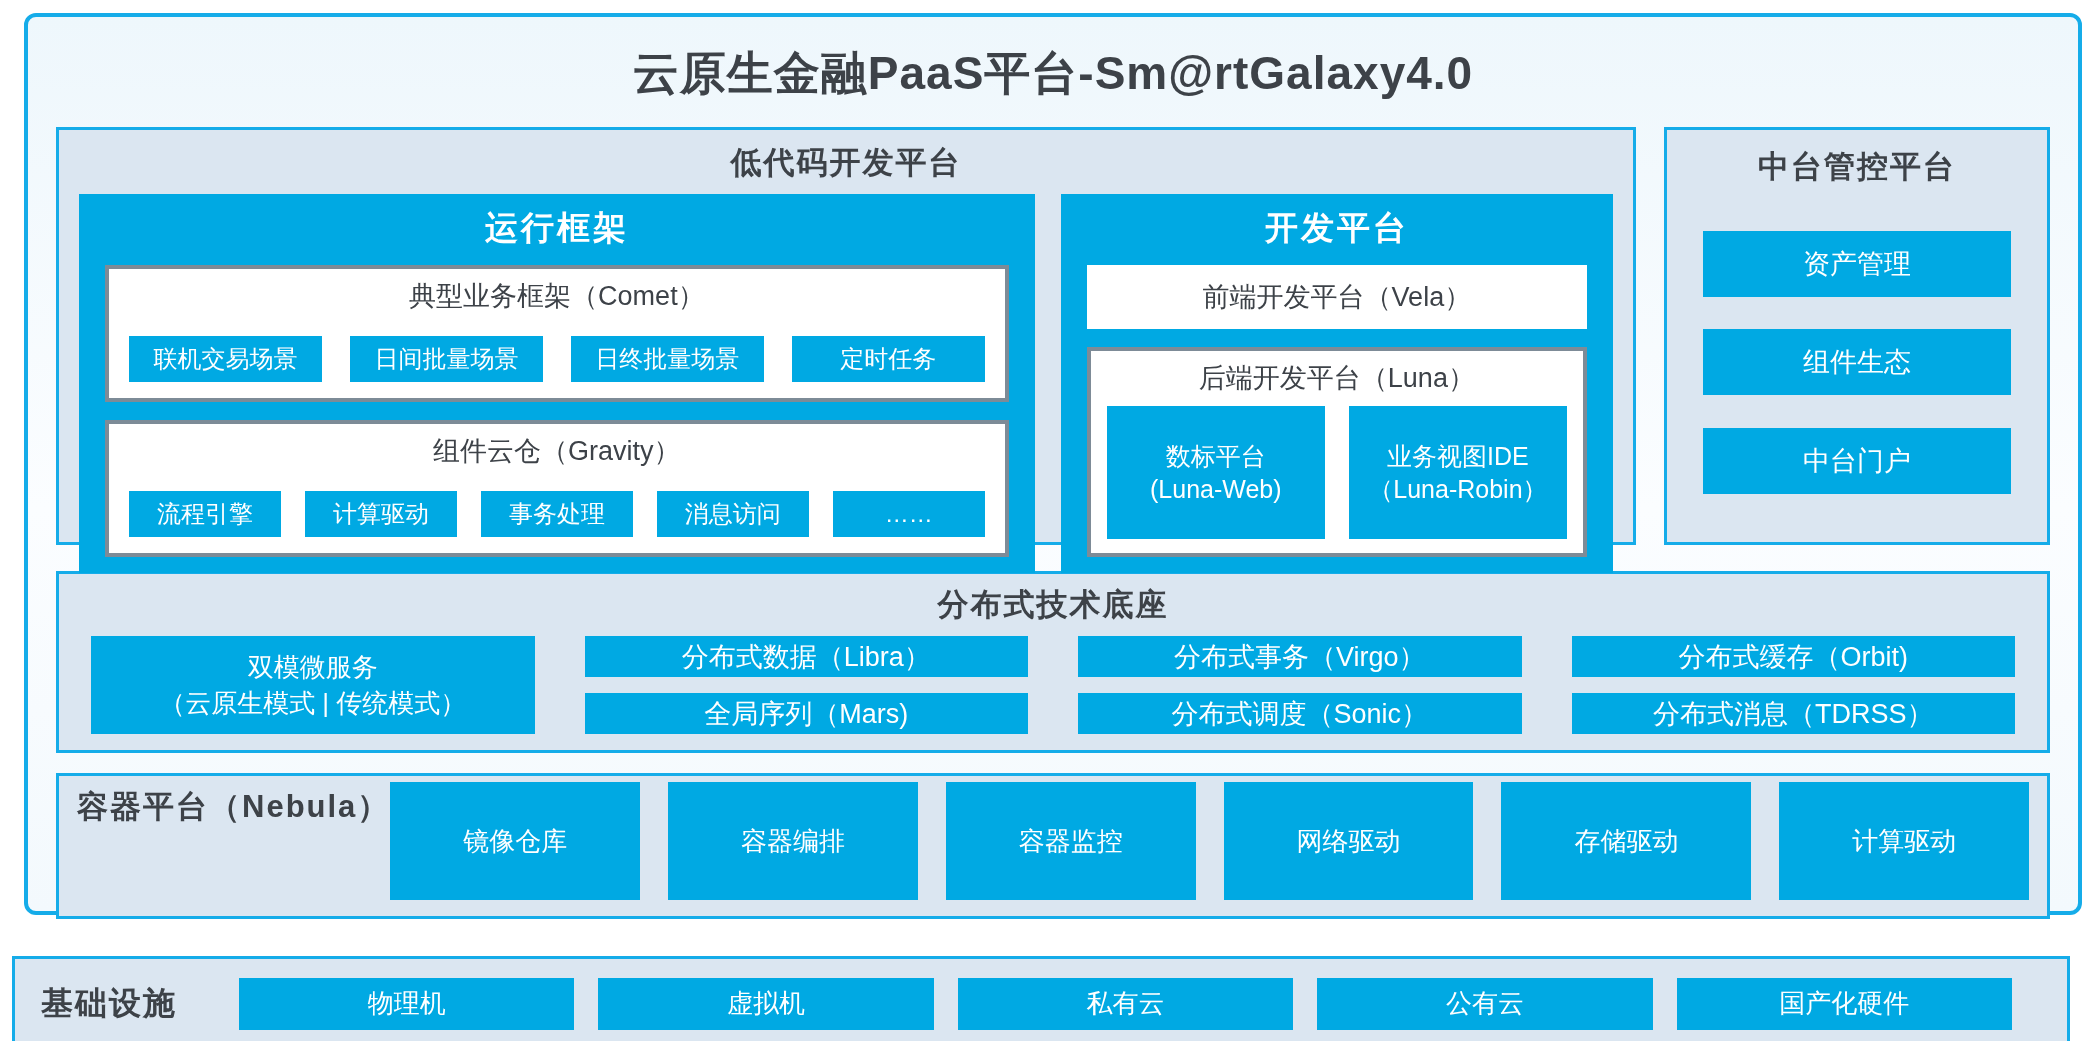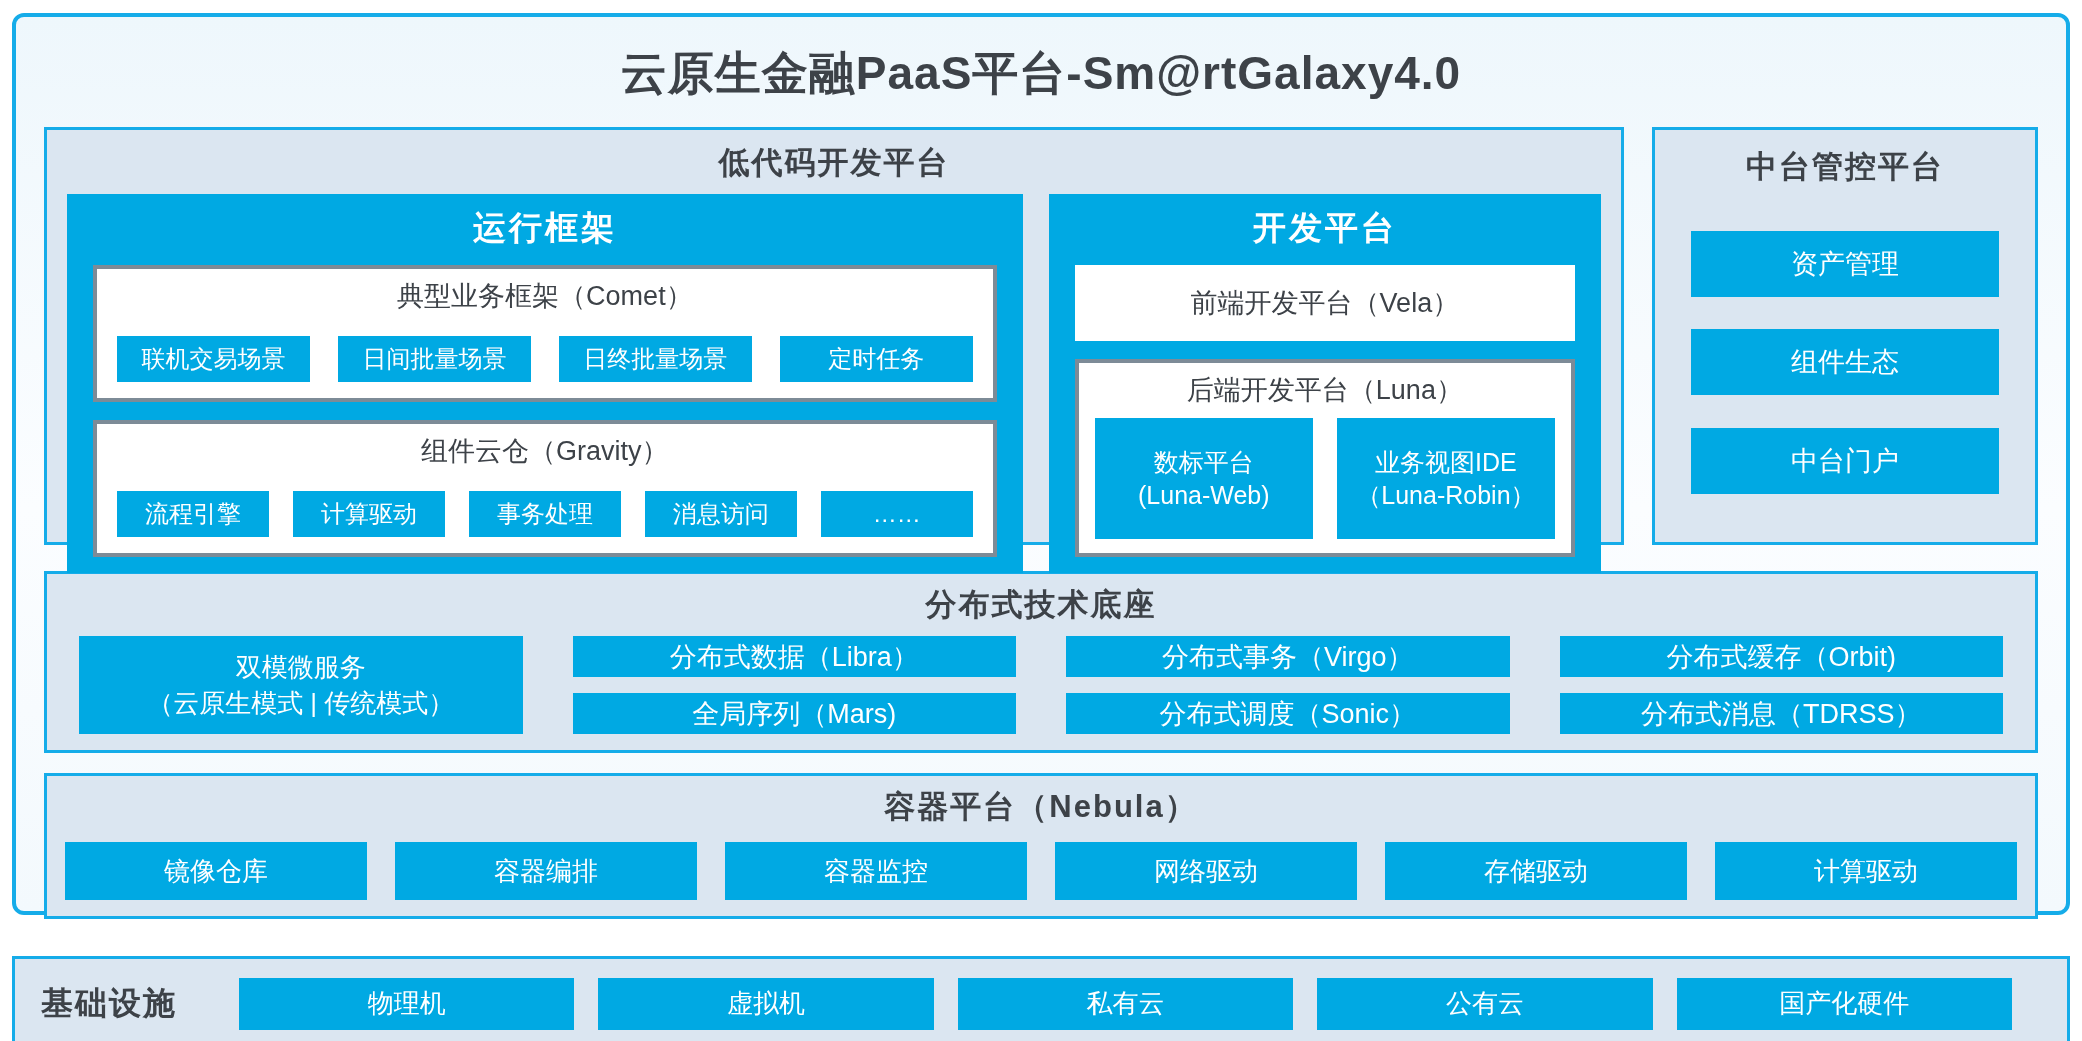--- a/index.html
+++ b/index.html
@@ -1,21 +1,21 @@
 <!DOCTYPE html>
 <html><head>
 <meta charset="utf-8">
 <style>
   * { margin:0; padding:0; box-sizing:border-box; }
   body { background:#ffffff; font-family:"Liberation Sans","DejaVu Sans",sans-serif; }
   .page { position:relative; width:2082px; height:1041px; background:#ffffff; overflow:hidden; }
 
   
   .outer {
-    position:absolute; left:12px; top:13px; width:2058px; height:902px;
+    position:absolute; left:24px; top:13px; width:2058px; height:902px;
     border:4px solid #15ace9; border-radius:12px;
     background:linear-gradient(180deg,#eef7fc 0%,#fbfdff 55%,#f3f9fd 100%);
     padding:10px 28px 0 28px;
   }
   .main-title {
     text-align:center; font-size:46px; font-weight:bold; color:#3d4248;
     padding:16px 0 22px; letter-spacing:1px;
   }
 
   .panel { background:#dbe6f1; border:3px solid #15ace9; }
@@ -38,40 +38,40 @@
   .whitebox-title { text-align:center; font-size:27px; color:#3d4248; font-weight:500; padding:9px 0 10px; }
   .chip-row { display:flex; gap:28px; padding:12px 20px 16px; }
   .chip {
     background:#00a9e3; color:#ffffff; font-size:24px;
     display:flex; align-items:center; justify-content:center; flex:1; height:46px;
   }
   .box-comet { margin-bottom:18px; }
   .box-gravity { flex:1; margin-bottom:16px; }
   .gravity-row { gap:24px; }
 
-  .vela-box { height:76px; display:flex; align-items:center; justify-content:center;
+  .vela-box { height:64px; display:flex; align-items:center; justify-content:center;
     font-size:27px; color:#3d4248; font-weight:500; margin-bottom:18px; }
   .luna-box { flex:1; margin-bottom:16px; display:flex; flex-direction:column; }
   .luna-row { flex:1; gap:24px; padding:0 16px 14px; }
   .luna-row .chip { flex-direction:column; line-height:1.3; font-size:25px; height:auto; }
 
   
   .midctrl { width:386px; display:flex; flex-direction:column; padding:8px 36px 16px; }
   .mid-buttons { flex:1; display:flex; flex-direction:column; justify-content:space-evenly; }
   .mid-buttons .chip { flex:none; height:66px; font-size:27px; }
 
   
   .distributed { margin-top:26px; height:182px; display:flex; flex-direction:column; padding:2px 32px 16px; }
   .dist-grid { flex:1; display:grid; grid-template-columns:repeat(4,1fr); column-gap:50px; }
   .dist-col { display:flex; flex-direction:column; gap:16px; }
   .dist-col .chip { flex:1; height:auto; font-size:27px; }
   .chip.dual { flex-direction:column; justify-content:center; font-size:26px; line-height:1.4; height:100%; }
 
   
-  .containerp { margin-top:20px; height:146px; display:flex; flex-direction:column; padding:2px 18px 16px; }
+  .containerp { margin-top:20px; height:146px; display:flex; flex-direction:row; padding:2px 18px 16px; }
   .nebula-row { flex:1; padding:4px 0 0; }
   .nebula-row .chip { height:auto; font-size:26px; }
 
   
   .infra {
     position:absolute; left:12px; top:956px; width:2058px; height:95px;
     display:flex; align-items:center; padding:0 55px 0 26px;
   }
   .infra-label { font-size:32px; font-weight:bold; color:#3d4248; letter-spacing:2px; margin-right:62px; white-space:nowrap; }
   .infra-row { flex:1; display:flex; gap:24px; padding:0; }

